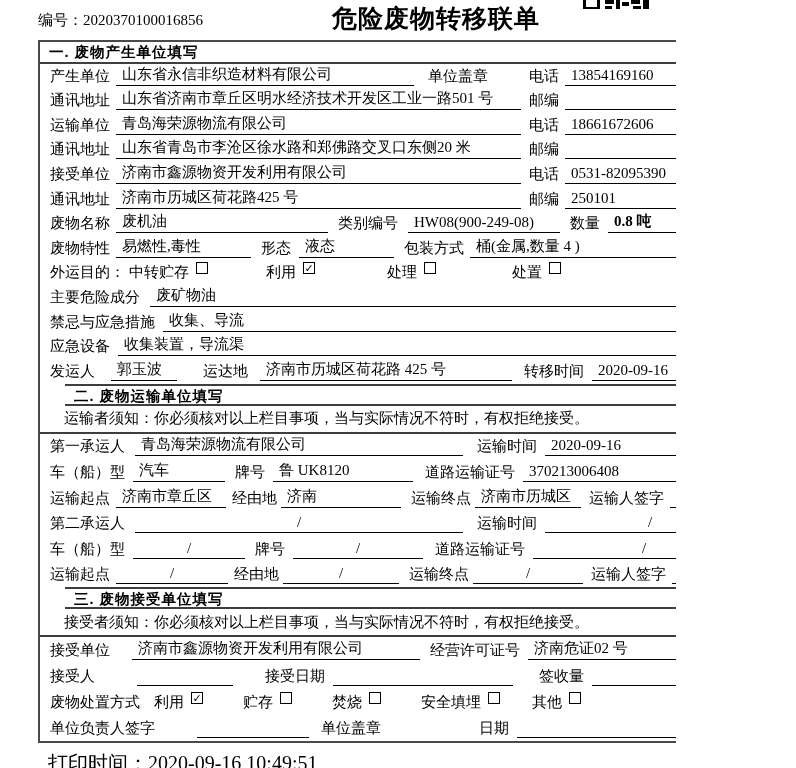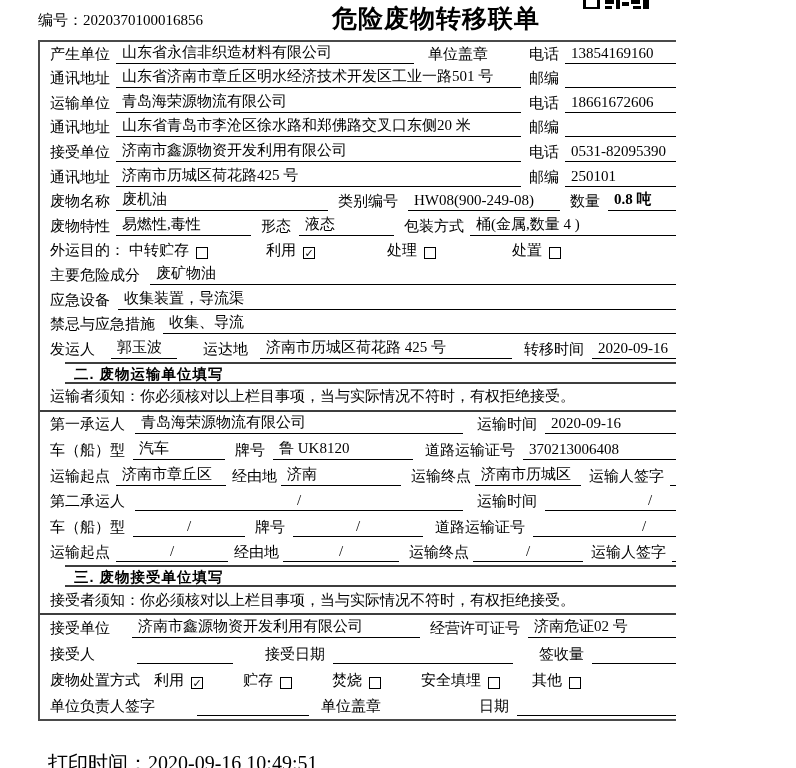--- a/index.html
+++ b/index.html
@@ -22,34 +22,34 @@
     position:absolute; left:38px; top:40px; width:719px;
     border:2px solid #4a4a4a; background:#fff;
   }
   .section-header {
     height:22px; line-height:21px; padding-left:9px; font-size:14.5px; font-weight:700;
     font-family:"Liberation Sans","DejaVu Sans",sans-serif;
     border-bottom:2px solid #3e3e3e; letter-spacing:1px;
   }
   .s2 .section-header, .s3 .section-header { border-top:2px solid #3e3e3e;margin-left:25px; }
   .notice-row {
-    height:28px; display:flex; align-items:center; padding-left:10px;
+    height:28px; display:flex; align-items:center; padding-left:24px;
     border-bottom:2px solid #3e3e3e; white-space:nowrap;
   }
   .form-row { display:flex; align-items:flex-end; padding-left:10px; }
   .s1 .form-row { height:24.6px; }
   .s2 .form-row { height:25.6px; }
   .s3 .form-row { height:26px; }
   .lbl { margin-bottom:3px; white-space:nowrap; }
   .fld {
     margin-bottom:3px; border-bottom:1px solid #000;
     padding:12px 2px 1px 6px; white-space:nowrap; min-height:18px;
   }
   .fld.slash { text-align:center; padding-left:2px; }
-  .cbg { margin-bottom:3px; display:flex; align-items:flex-end; gap:7px; white-space:nowrap; }
+  .cbg { margin-bottom:3px; display:flex; align-items:flex-start; gap:7px; white-space:nowrap; }
   .box {
     width:12px; height:12px; border:1px solid #000; display:inline-flex;
     align-items:center; justify-content:center; font-size:11px; line-height:1;
     position:relative; top:-1px; font-family:"DejaVu Sans",sans-serif;
   }
   .spc { display:inline-block; flex-shrink:0; }
   .doc-footer { position:absolute; left:48px; top:750px; font-size:20px; white-space:nowrap; }
   .page-edge { position:absolute; left:791px; top:0; width:2px; height:768px; background:#c9c9c9; }
 </style>
 </head>
@@ -69,20 +69,21 @@
       <rect x="33" y="0" width="4" height="9" fill="#000"></rect>
       <rect x="39" y="2" width="7" height="4" fill="#000"></rect>
       <rect x="48" y="0" width="9" height="4" fill="#000"></rect>
       <rect x="50" y="6" width="8" height="3" fill="#000"></rect>
       <rect x="60" y="0" width="6" height="9" fill="#000"></rect>
     </svg>
   </div>
 
   <div class="form-table">
       <div class="section s1">
+        <div class="section-header">一. 废物产生单位填写</div>
         <div class="form-row">
           <span class="lbl">产生单位</span>
           <span class="spc" style="width: 6px;"></span>
           <span class="fld" style="width: 298px;">山东省永信非织造材料有限公司</span>
           <span class="spc" style="width: 14px;"></span>
           <span class="lbl">单位盖章</span>
           <span class="spc" style="flex: 1 1 0%;"></span>
           <span class="lbl">电话</span>
           <span class="spc" style="width: 6px;"></span>
           <span class="fld" style="width: 190px;">13854169160</span>
@@ -181,28 +182,28 @@
             <span class="cbt">处置</span>
             <span class="box"></span>
           </span>
         </div>
         <div class="form-row">
           <span class="lbl">主要危险成分</span>
           <span class="spc" style="width: 10px;"></span>
           <span class="fld" style="flex: 1 1 0%;">废矿物油</span>
         </div>
         <div class="form-row">
+          <span class="lbl">禁忌与应急措施</span>
+          <span class="spc" style="width: 8px;"></span>
+          <span class="fld" style="flex: 1 1 0%;">收集、导流</span>
+        </div>
+        <div class="form-row">
           <span class="lbl">应急设备</span>
           <span class="spc" style="width: 8px;"></span>
           <span class="fld" style="flex: 1 1 0%;">收集装置，导流渠</span>
-        </div>
-        <div class="form-row">
-          <span class="lbl">禁忌与应急措施</span>
-          <span class="spc" style="width: 8px;"></span>
-          <span class="fld" style="flex: 1 1 0%;">收集、导流</span>
         </div>
         <div class="form-row">
           <span class="lbl">发运人</span>
           <span class="spc" style="width: 16px;"></span>
           <span class="fld" style="width: 66px;">郭玉波</span>
           <span class="spc" style="width: 26px;"></span>
           <span class="lbl">运达地</span>
           <span class="spc" style="width: 12px;"></span>
           <span class="fld" style="width: 252px;">济南市历城区荷花路 425 号</span>
           <span class="spc" style="width: 12px;"></span>

